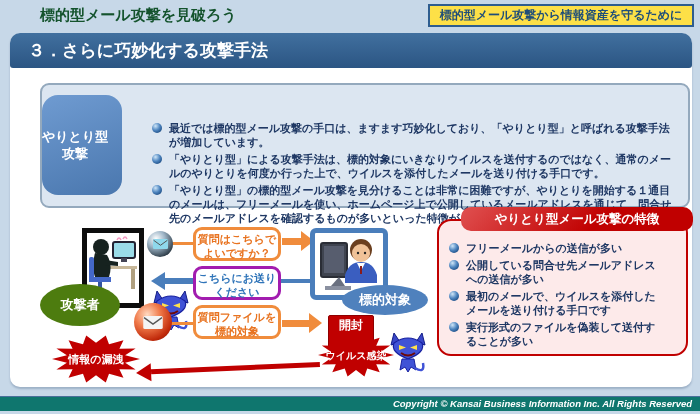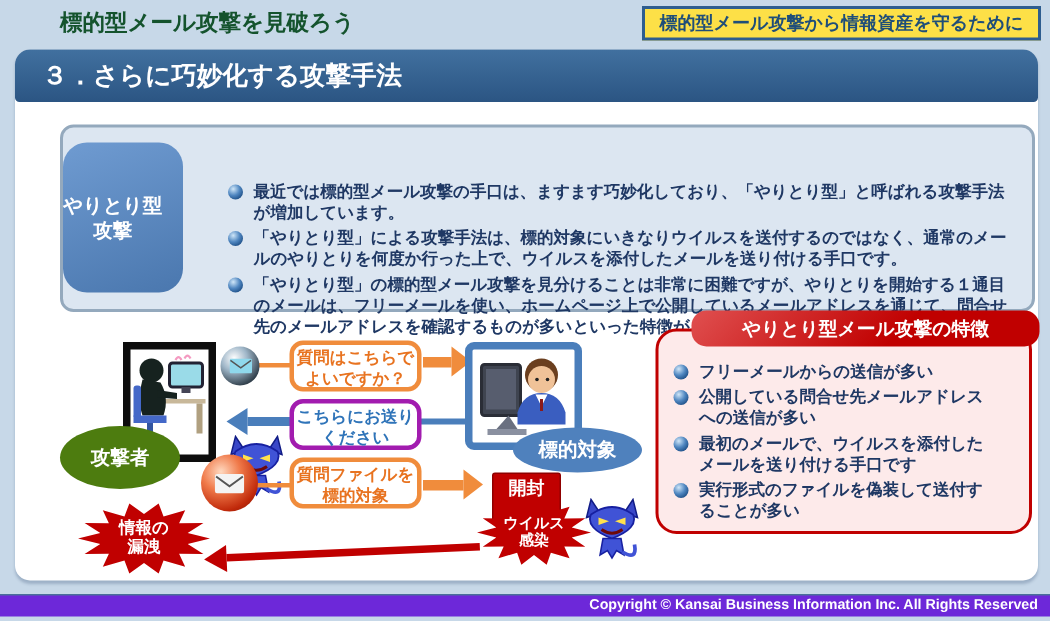--- a/index.html
+++ b/index.html
@@ -54,21 +54,21 @@
   .shaft{position:absolute;}
   .ah{position:absolute;width:0;height:0;}
 
   .open-box{left:328px;top:315px;width:46px;height:34px;background:#c00000;
     border:1px solid #8f0000;border-radius:2px;color:#fff;font-size:12px;font-weight:bold;
     text-align:center;line-height:19px;}
 
   .star{z-index:2;}
   .star svg{position:absolute;left:0;top:0;width:100%;height:100%;}
   .star .txt{position:relative;z-index:2;width:100%;height:100%;display:flex;
-    flex-direction:column;align-items:center;justify-content:center;color:#fff;
+    flex-direction:row;align-items:center;justify-content:center;color:#fff;
     font-weight:bold;text-align:center;}
   .leak-star{left:52px;top:335px;width:88px;height:48px;font-size:11px;line-height:13px;}
   .infect-star{left:318px;top:333px;width:76px;height:44px;font-size:10px;line-height:11px;}
 
   .sphere{border-radius:50%;display:flex;align-items:center;justify-content:center;z-index:2;}
   .sphere-blue{left:147px;top:231px;width:26px;height:26px;
     background:radial-gradient(circle at 35% 30%,#ffffff,#9fb6c8 35%,#33424e 75%,#0a0f14);}
   .sphere-red{left:134px;top:303px;width:38px;height:38px;
     background:radial-gradient(circle at 35% 30%,#ffd9c0,#f07a4a 35%,#c0290a 72%,#701000);}
 
@@ -77,23 +77,23 @@
   
   .features-box{left:437px;top:219px;width:251px;height:137px;background:#fdeaea;
     border:2px solid #c00000;border-radius:14px;}
   .features-title{left:461px;top:207px;width:232px;height:24px;border-radius:10px;
     background:linear-gradient(135deg,#e05050,#c00000 60%);color:#fff;font-size:12.5px;
     font-weight:bold;display:flex;align-items:center;justify-content:center;z-index:2;}
   .features-list{left:449px;top:241px;width:210px;}
   .features-list li{font-size:12px;line-height:14px;margin-bottom:4px;}
 
   
-  .footer-bar{left:0;top:396px;width:700px;height:15px;background:#6d28d9;
+  .footer-bar{left:0;top:396px;width:700px;height:15px;background:#0f766e;
     border-top:1px solid #4a6f9a;color:#fff;font-size:9.5px;font-weight:bold;
-    text-align:right;line-height:14px;padding-right:8px;}
+    font-style:italic;text-align:right;line-height:14px;padding-right:8px;}
 </style>
 </head>
 <body>
 
 <svg width="0" height="0" style="position:absolute">
   <defs>
     <g id="devil">
       <polygon points="6,1 12,10 3,13" fill="#3947c8" stroke="#111c86" stroke-width="1"></polygon>
       <polygon points="34,1 28,10 37,13" fill="#3947c8" stroke="#111c86" stroke-width="1"></polygon>
       <path d="M6 11 Q20 1 34 11 Q38 20 20 27 Q2 20 6 11 Z" fill="#4053d6" stroke="#1720a0" stroke-width="1.2"></path>

